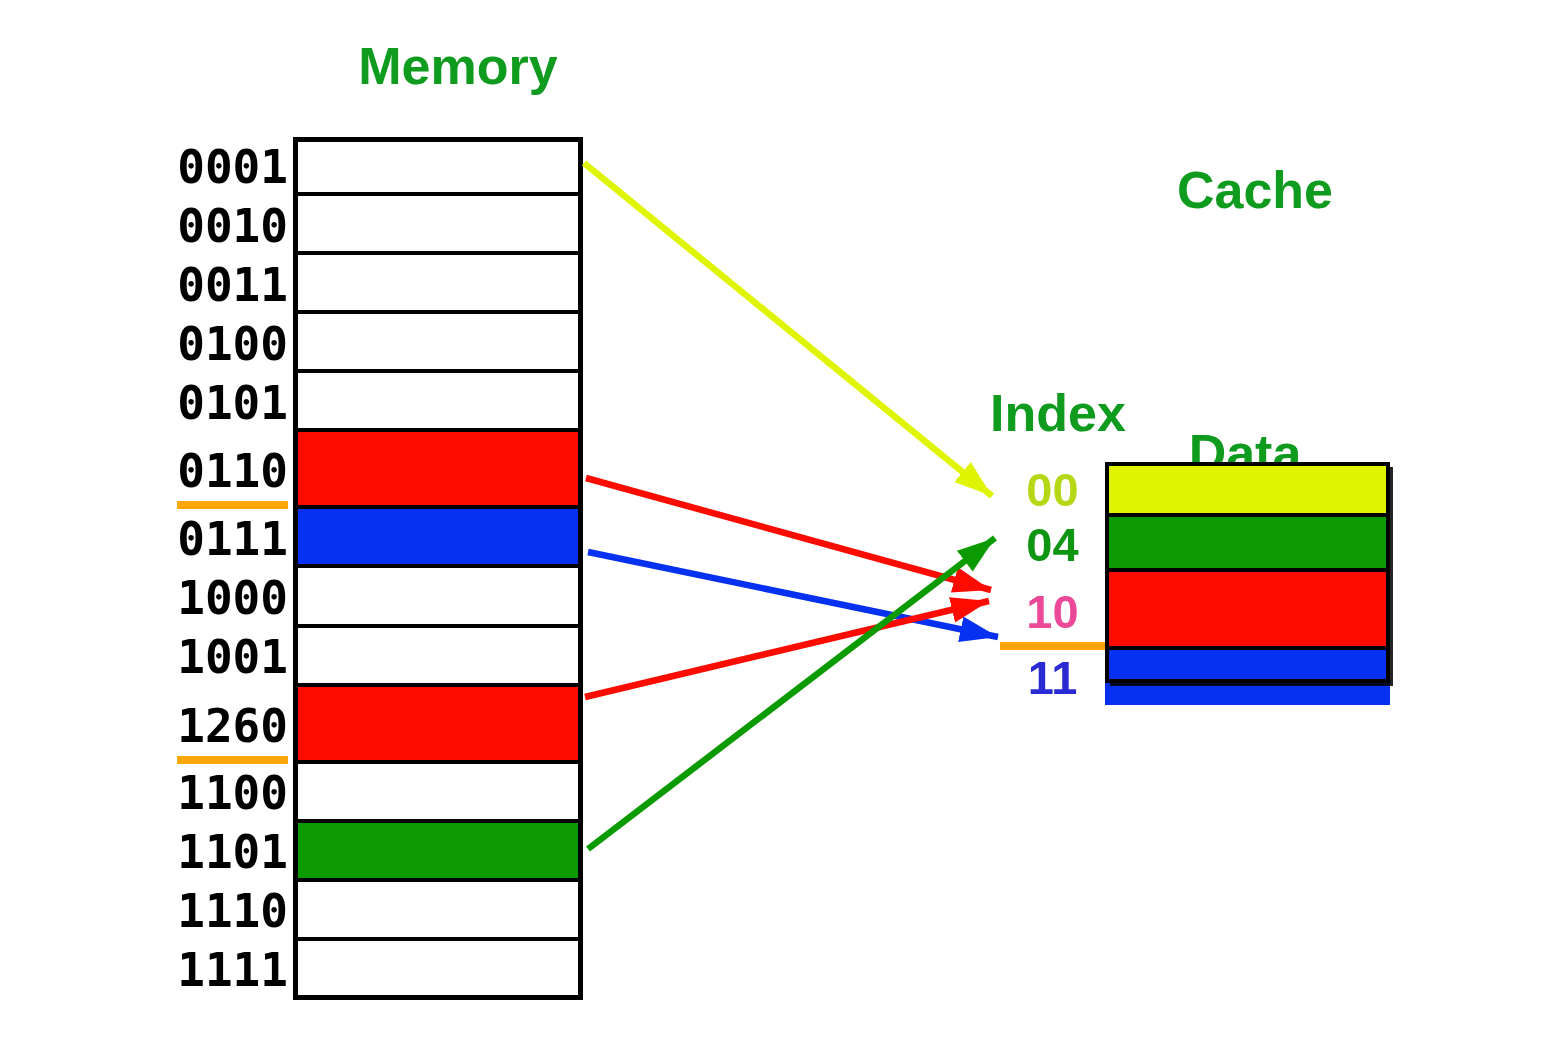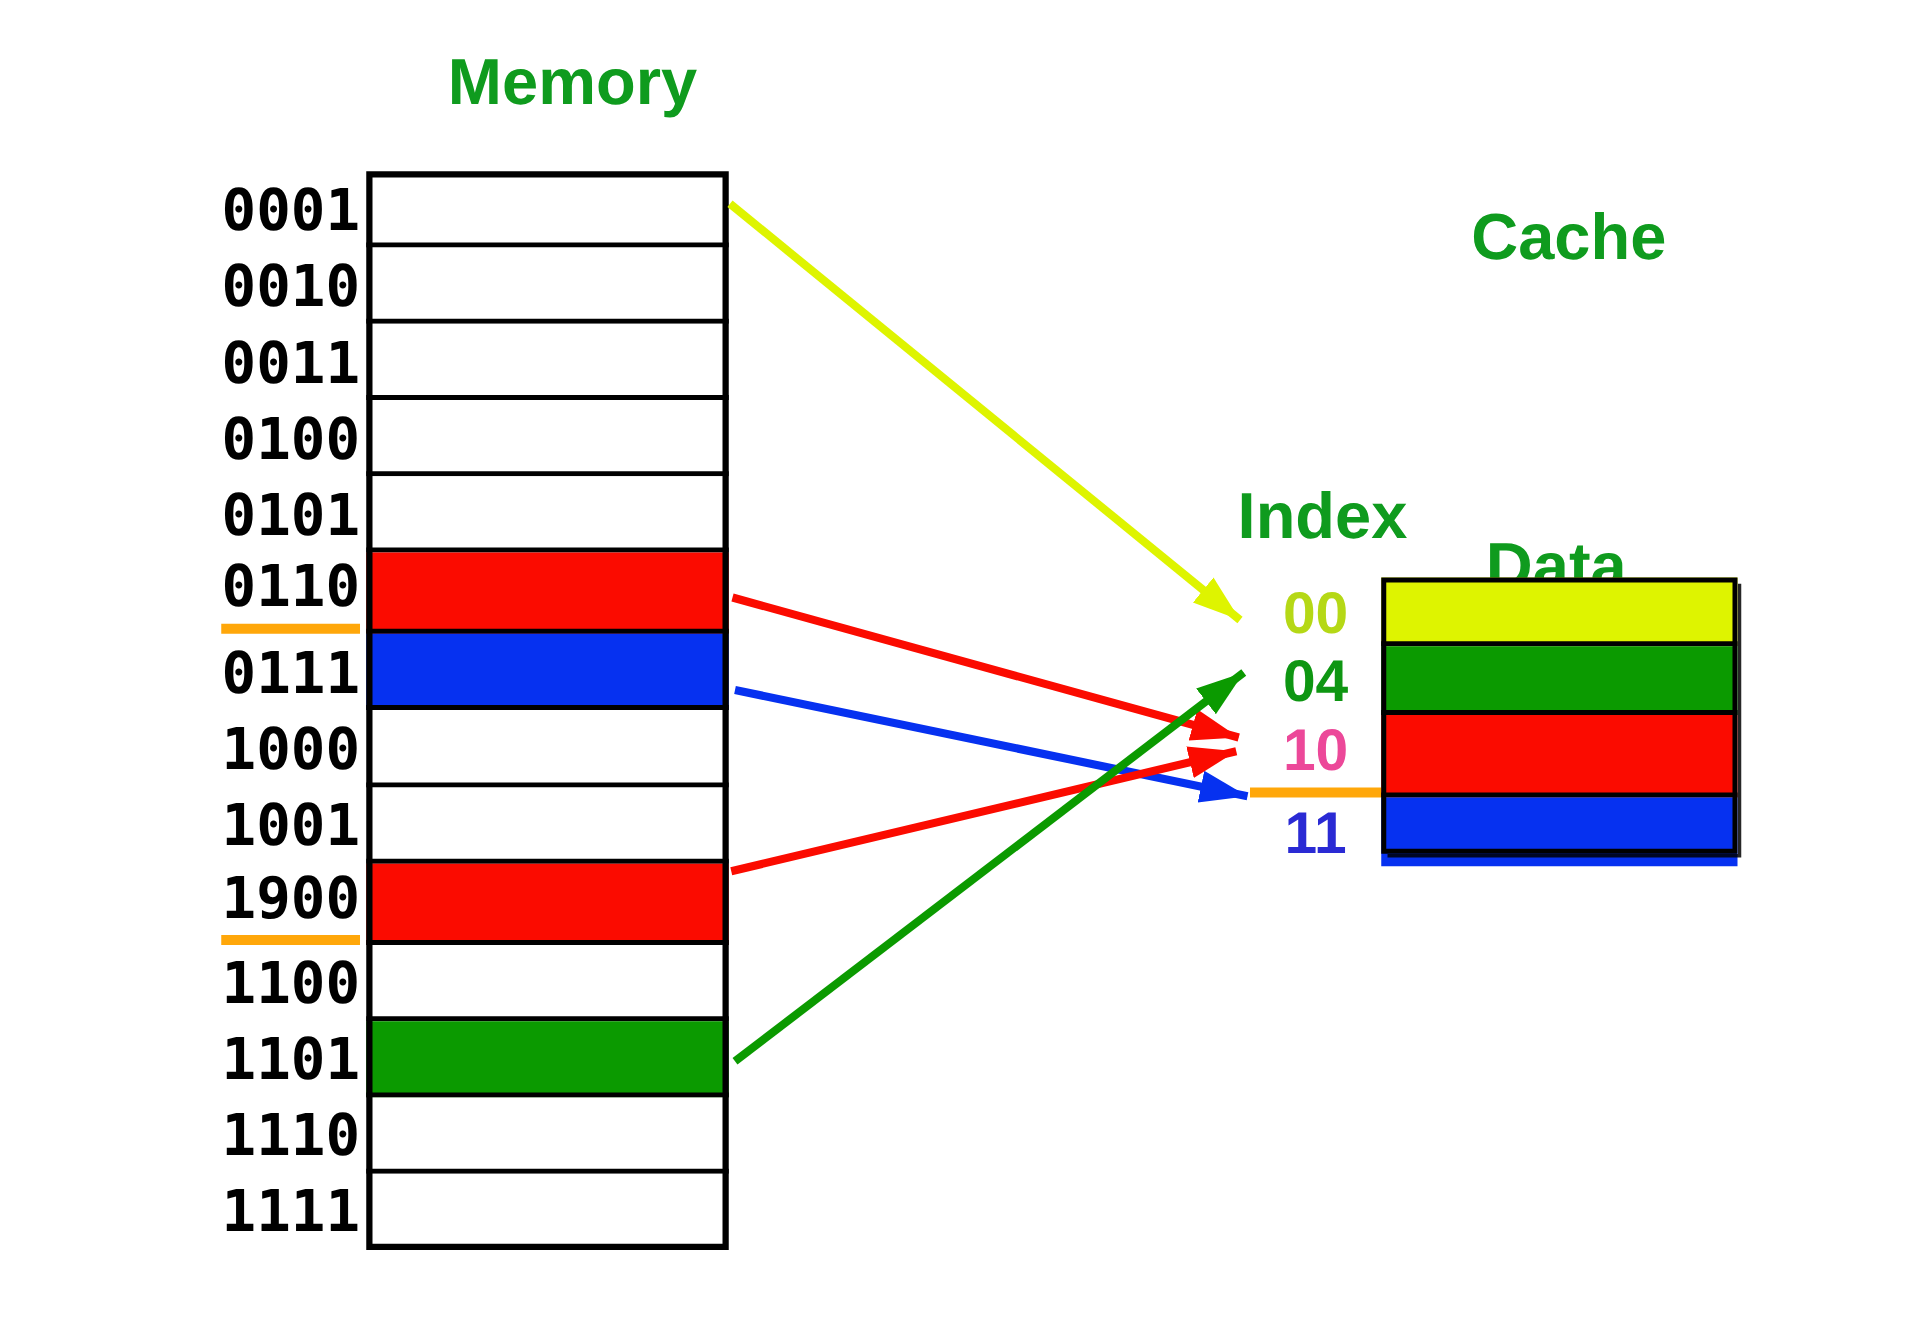--- a/index.html
+++ b/index.html
@@ -79,20 +79,21 @@
     height: 863px;
     border: 5px solid #000000;
     box-sizing: border-box;
     pointer-events: none;
   }
 
   
   .u-orange {
     border-bottom: 8px solid #ffa70a;
     padding-bottom: 3px;
+    margin-top: 12px;
   }
   .u-wide { padding-left: 26px; padding-right: 26px; }
 
   
   #cache-rows {
     position: absolute;
     left: 1000px;
     top: 462px;
     width: 390px;
     height: 221px;
@@ -199,21 +200,21 @@
         <div class="mem-cell"></div>
       </div>
       <div class="mem-row">
         <div class="mem-label">
           <span>1001</span>
         </div>
         <div class="mem-cell"></div>
       </div>
       <div class="mem-row">
         <div class="mem-label">
-          <span class="u-orange">1900</span>
+          <span class="u-orange">1260</span>
         </div>
         <div class="mem-cell" style="background: rgb(251, 11, 0);"></div>
       </div>
       <div class="mem-row">
         <div class="mem-label">
           <span>1100</span>
         </div>
         <div class="mem-cell"></div>
       </div>
       <div class="mem-row">

